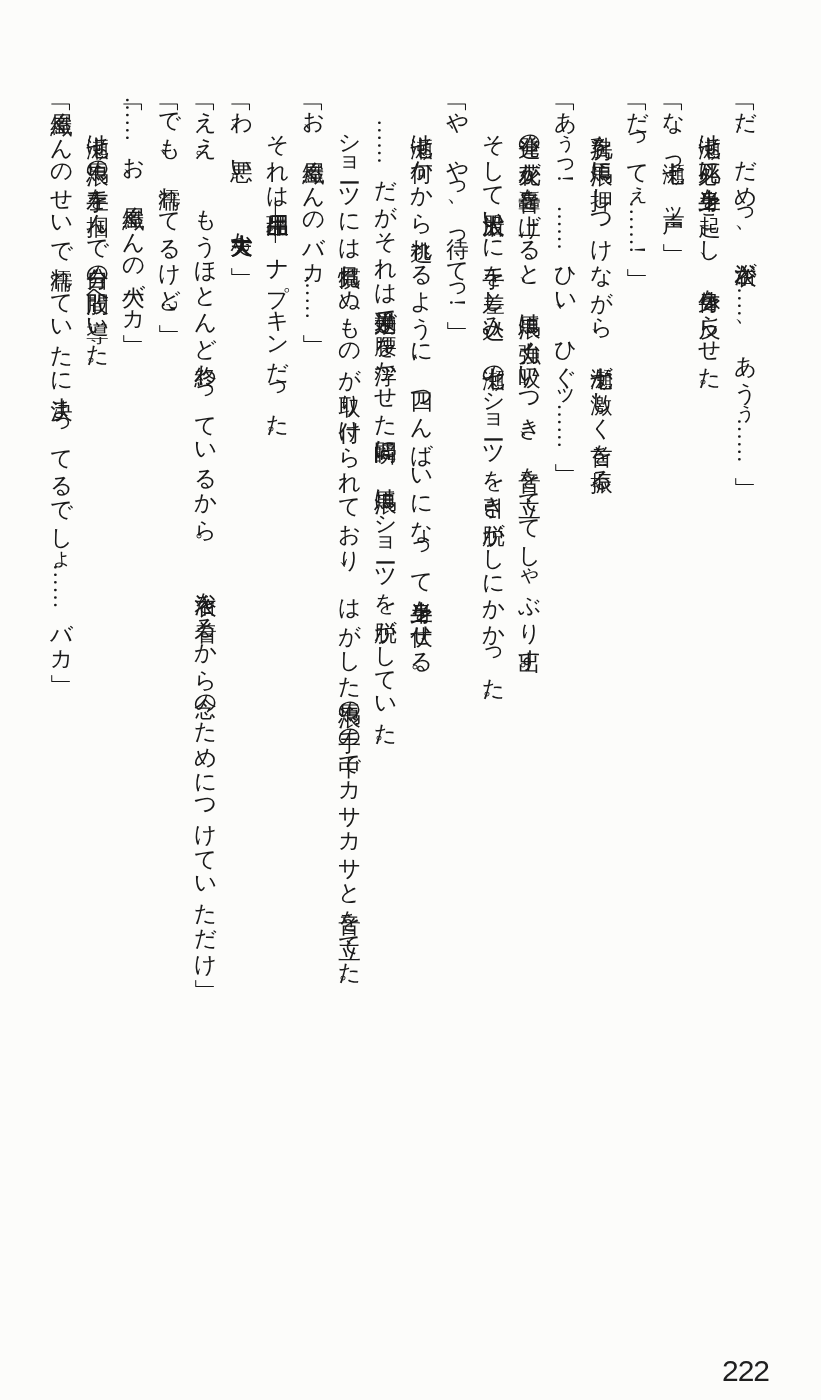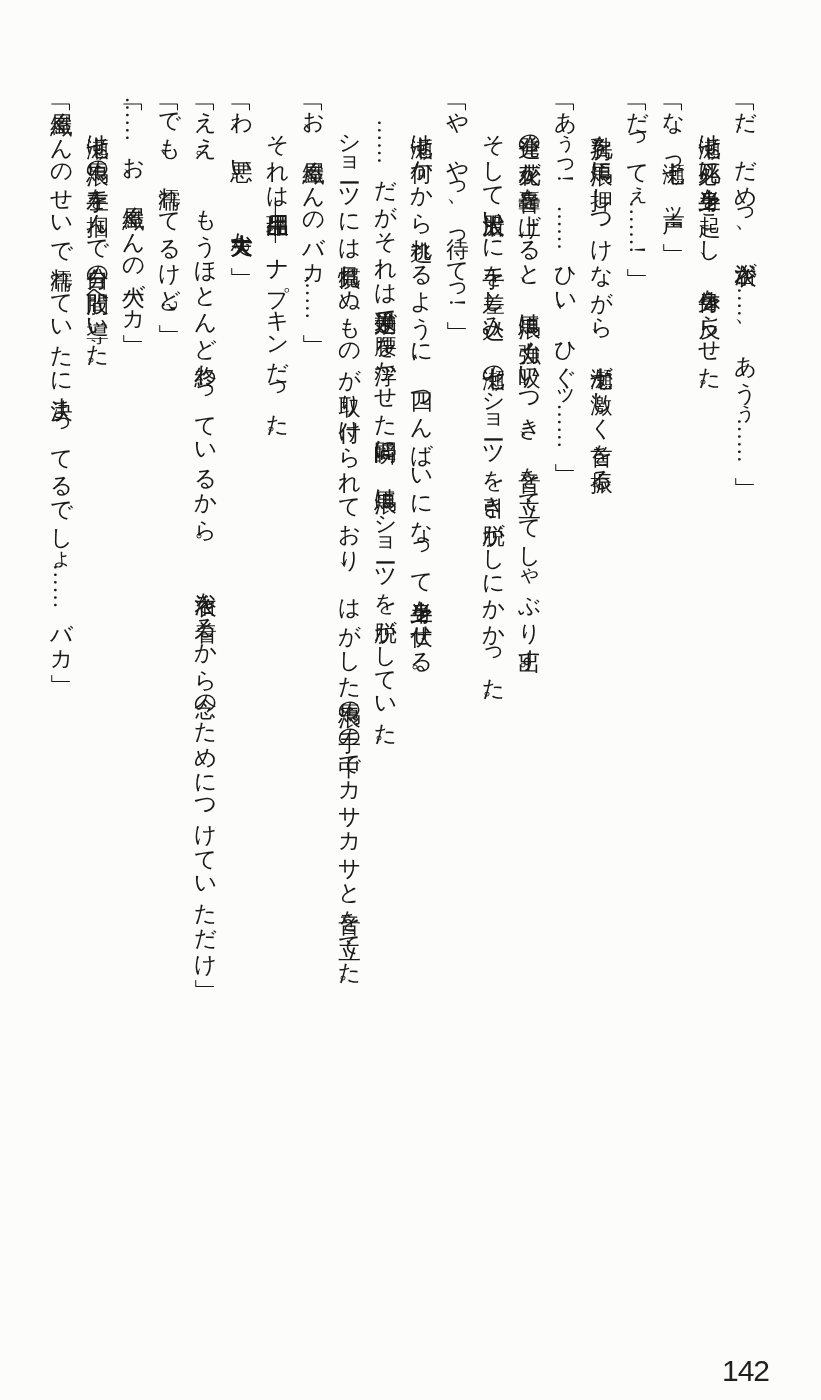--- a/index.html
+++ b/index.html
@@ -68,14 +68,14 @@
       <p class="para indent">ショーツには見慣れぬものが取り付けられており、はがした浪馬の手の中でカサカサと音を立てた。</p>
       <p class="para">「お、織屋くんのバカ……」</p>
       <p class="para indent">それは生理用品――ナプキンだった。</p>
       <p class="para">「わ、悪い。　大丈夫か?」</p>
       <p class="para">「ええ。　もうほとんど終わっているから。　浴衣を着るから念のためにつけていただけ」</p>
       <p class="para">「でも、濡れてるけど?」</p>
       <p class="para">「……お、織屋くんの大バカ」</p>
       <p class="para indent">七瀬は浪馬の左手を掴んで自分の股間へ導いた。</p>
       <p class="para">「織屋くんのせいで濡れていたに決まってるでしょ……バカ」</p>
     </main>
-  <div class="page-number">142</div>
+  <div class="page-number">222</div>
 </div>
 
 </body></html>

